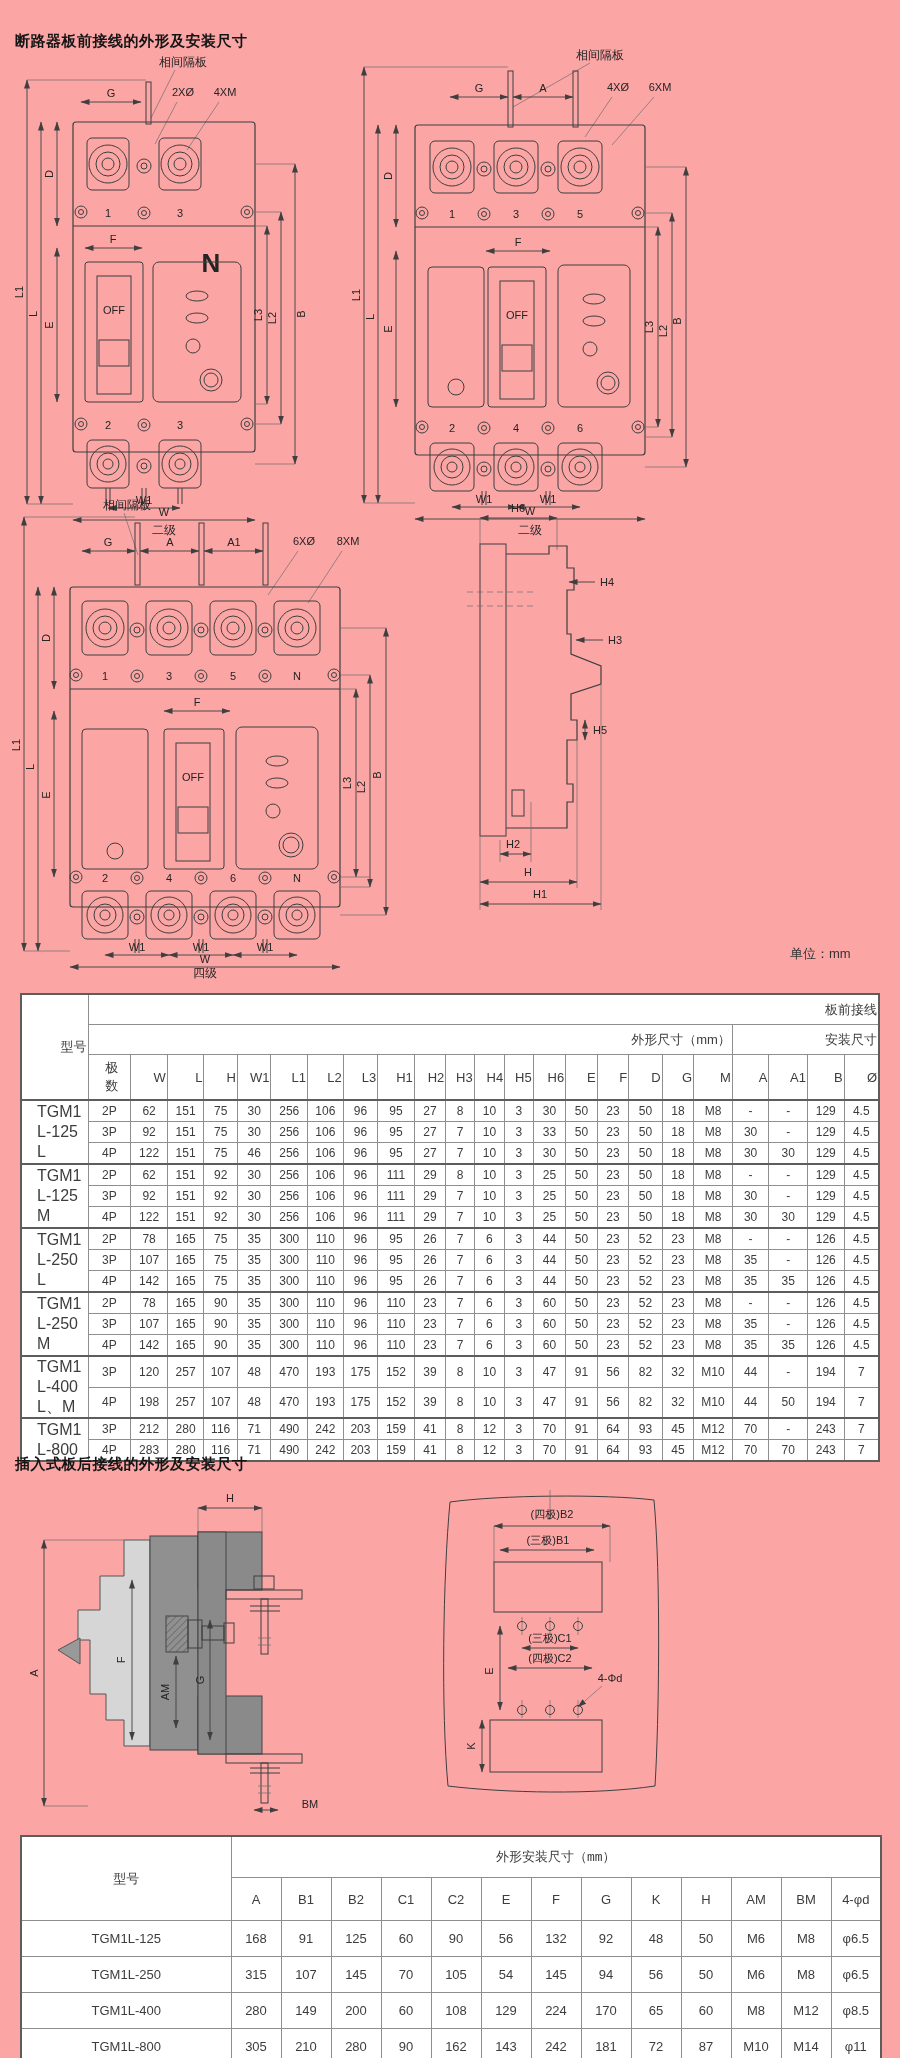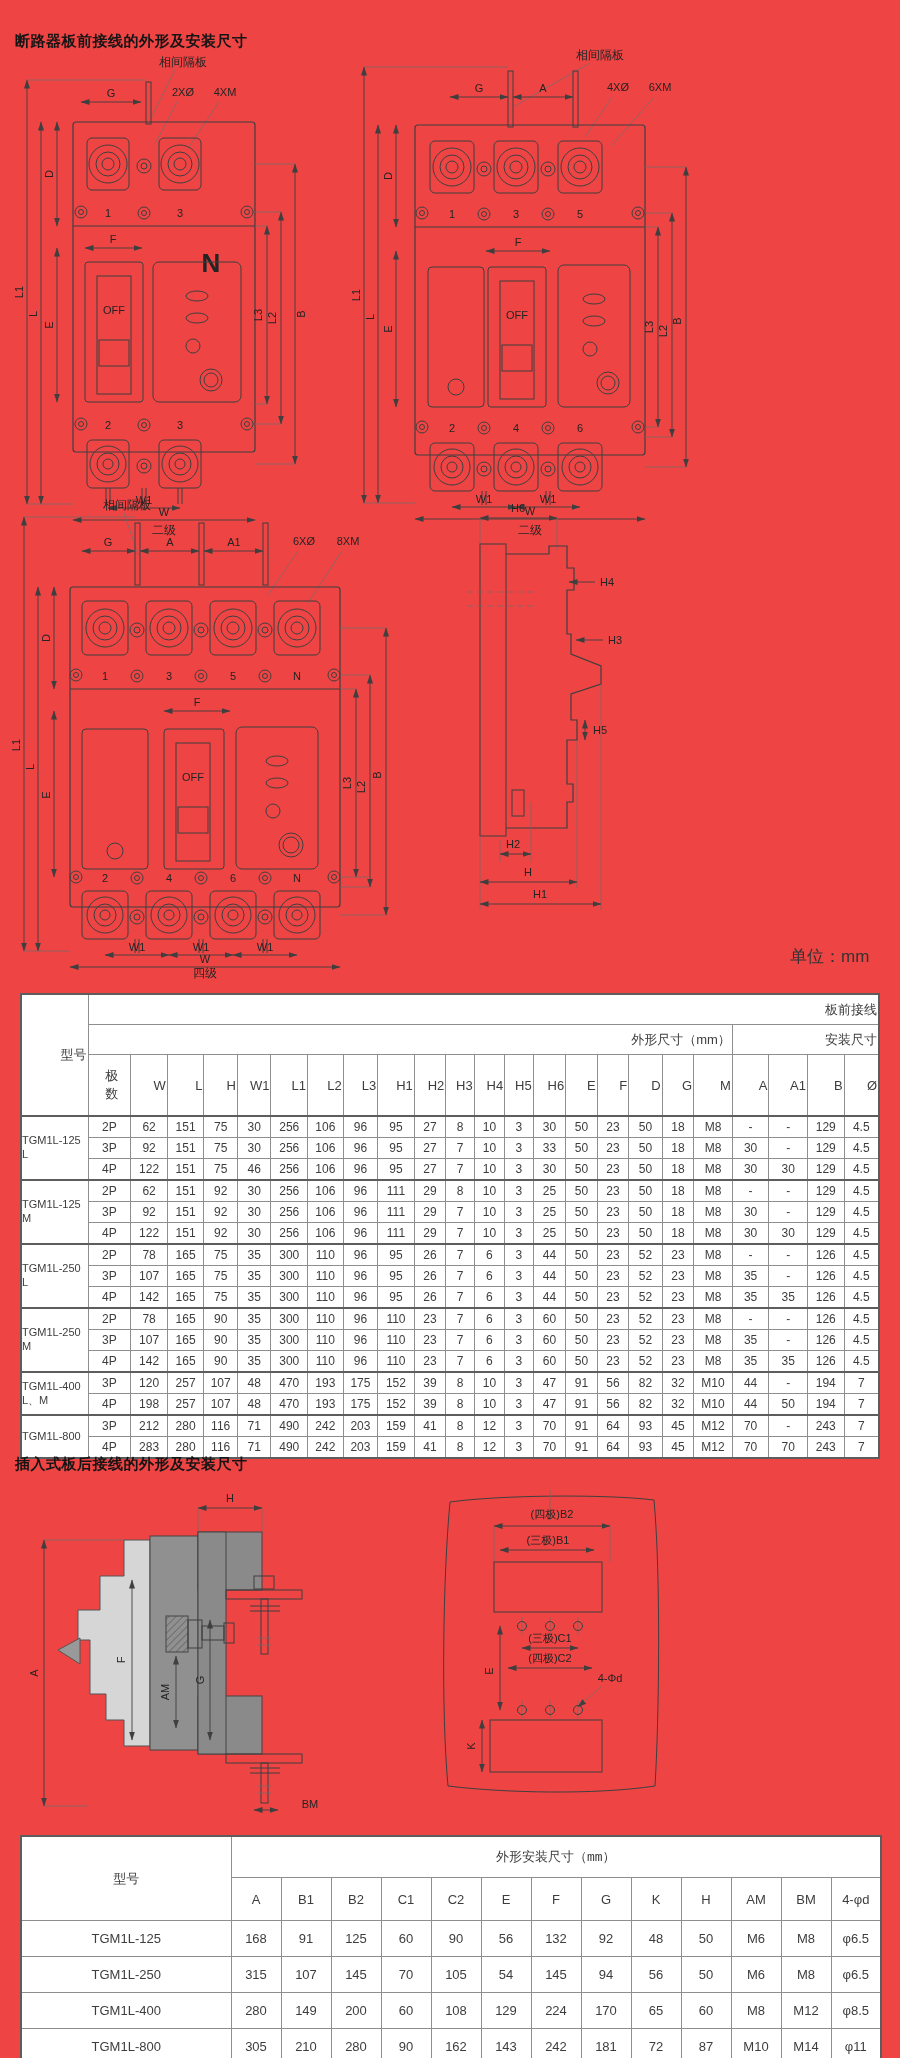--- a/index.html
+++ b/index.html
@@ -1,19 +1,19 @@
 <!DOCTYPE html>
 <html><head>
 <meta charset="utf-8">
 <style>
   html,body{margin:0;padding:0;background:#fff;}
-  #page{position:relative;width:900px;height:2058px;background:#ef4444;overflow:hidden;
+  #page{position:relative;width:900px;height:2058px;background:#fca5a5;overflow:hidden;
         font-family:"Liberation Sans","DejaVu Sans",sans-serif;color:#222;}
   .sec-title{position:absolute;font-size:15px;font-weight:bold;color:#151515;letter-spacing:0.5px;}
-  .unit-note{position:absolute;font-size:17px;color:#333;}
+  .unit-note{position:absolute;font-size:13px;color:#333;}
   .dwg{position:absolute;}
   
   svg text{font-family:"Liberation Sans","DejaVu Sans",sans-serif;}
   .o{fill:none;stroke:#3f3f3f;stroke-width:1.2;}
   .o2{fill:none;stroke:#3f3f3f;stroke-width:1;}
   .d{fill:none;stroke:#3f3f3f;stroke-width:0.9;}
   .thin{fill:none;stroke:#6e6e6e;stroke-width:0.7;}
   .dash{stroke-dasharray:6 4;}
   .dim{font-size:11px;fill:#242424;text-anchor:middle;}
   .cn{font-size:12px;fill:#242424;text-anchor:middle;}
@@ -21,23 +21,23 @@
   
   .tblwrap{position:absolute;}
   table{border-collapse:collapse;table-layout:fixed;background:#fff;}
   .t1{width:860px;border:2px solid #5d5d5d;}
   .t1 th,.t1 td{border:1px solid #8e8e8e;text-align:center;vertical-align:middle;
       font-weight:normal;color:#3d3d3d;padding:0 1px;overflow:hidden;}
   .t1 thead th{font-size:13px;text-align:right;}
   .t1 .hr1 th{height:29px;}
   .t1 .hr2 th{height:29px;}
   .t1 #t1-letters th{height:44px;font-size:13px;}
-  .t1 th.poles{word-break:break-all;padding:8px 12px;}
+  .t1 th.poles{word-break:break-all;padding:0 12px;}
   .t1 tbody td{height:20px;font-size:12px;}
-  .t1 td.model{text-align:left;padding-left:0;font-size:11px;line-height:1.25;word-break:break-all;}
+  .t1 td.model{text-align:left;padding-left:15px;font-size:16px;line-height:1.25;word-break:break-all;}
   .t1 tr.group-start td{border-top:2px solid #5d5d5d;}
   .t1 thead tr:last-child th{border-bottom:2px solid #5d5d5d;}
   .t2{width:860px;border:2px solid #5d5d5d;}
   .t2 th,.t2 td{border:1px solid #8e8e8e;text-align:center;vertical-align:middle;
       font-weight:normal;color:#3d3d3d;}
   .t2 thead th{font-size:13px;}
   .t2 .hr1 th{height:38px;font-family:Liberation Mono, monospace;}
   .t2 #t2-letters th{height:40px;}
   .t2 tbody td{height:33px;font-size:13px;}
 </style>

